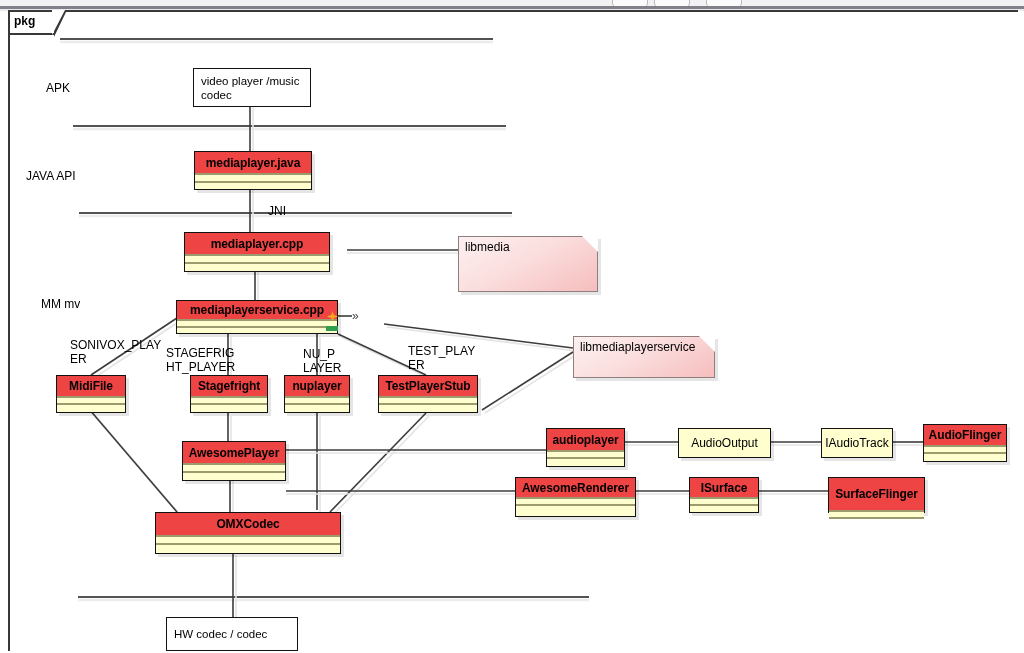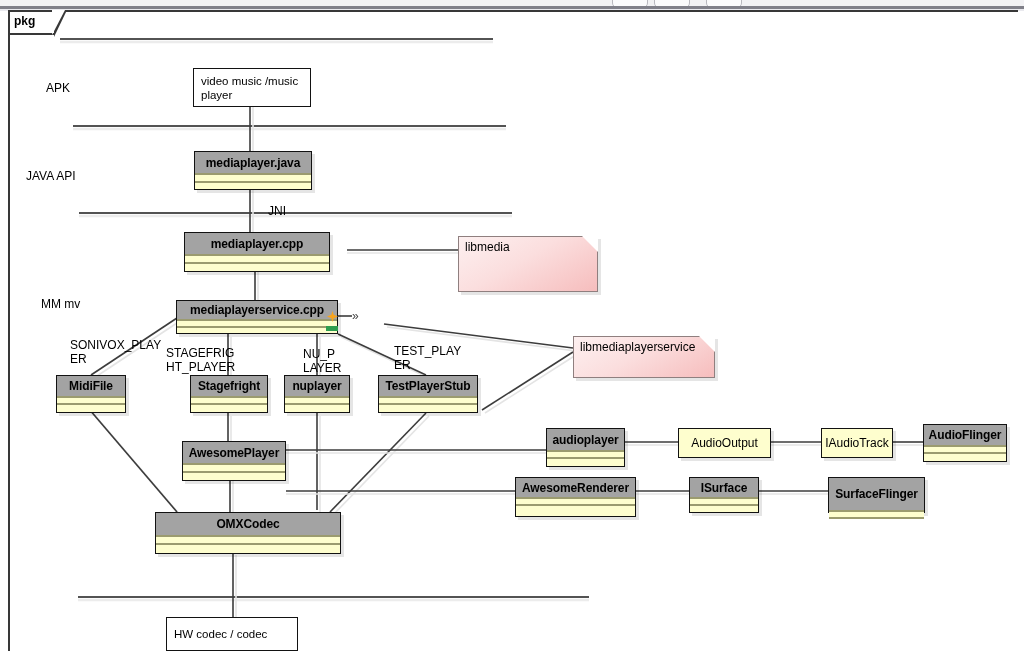--- a/index.html
+++ b/index.html
@@ -59,21 +59,21 @@
   }
 
   
   #wire{position:absolute;left:0;top:0;width:1024px;height:653px;pointer-events:none;}
 
   
   .node{position:absolute;box-sizing:border-box;}
 
   
   .umlclass{
-    background:#a3a3a3;
+    background:#ef4444;
     border:1.6px solid #121212;
     box-shadow:3px 3px 0 rgba(0,0,0,.10);
     box-sizing:border-box;
     display:flex;flex-direction:column;
   }
   .umlclass .title{
     flex:0 0 auto;
     display:flex;align-items:center;justify-content:center;
     font-size:12px;font-weight:bold;color:#000;
     letter-spacing:-0.1px;
@@ -291,26 +291,26 @@
 <div class="lane-label" style="left:26px;top:169px;">JAVA API</div>
 <div class="lane-label" style="left:41px;top:297px;">MM mv</div>
 
 <div class="edge-label" style="left:268px;top:204px;">JNI</div>
 <div class="edge-label" style="left:70px;top:338px;">SONIVOX_PLAY
 ER</div>
 <div class="edge-label" style="left:166px;top:346px;">STAGEFRIG
 HT_PLAYER</div>
 <div class="edge-label" style="left:303px;top:347px;">NU_P
 LAYER</div>
-<div class="edge-label" style="left:394px;top:344px;">TEST_PLAY
+<div class="edge-label" style="left:408px;top:344px;">TEST_PLAY
 ER</div>
 <div class="chev" style="left:352px;top:309px;">»</div>
 
 <div class="node whitebox" style="left:193px;top:68px;width:118px;height:39px;">
-  <span>video music /music player</span>
+  <span>video player /music codec</span>
 </div>
 
 <div class="node whitebox" style="left:166px;top:617px;width:132px;height:34px;">
   <span>HW codec / codec</span>
 </div>
 
 <div class="node umlclass" style="left:194px;top:151px;width:118px;height:39px;">
   <div class="title" style="height:21px;">mediaplayer.java</div>
   <div class="sep"></div>
   <div class="compart" style="height:6px;flex:0 0 6px;"></div>

